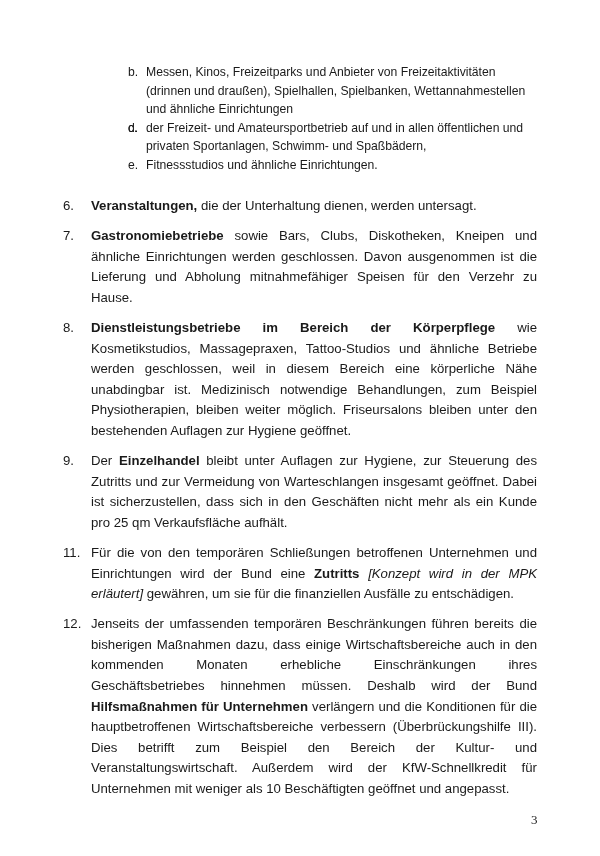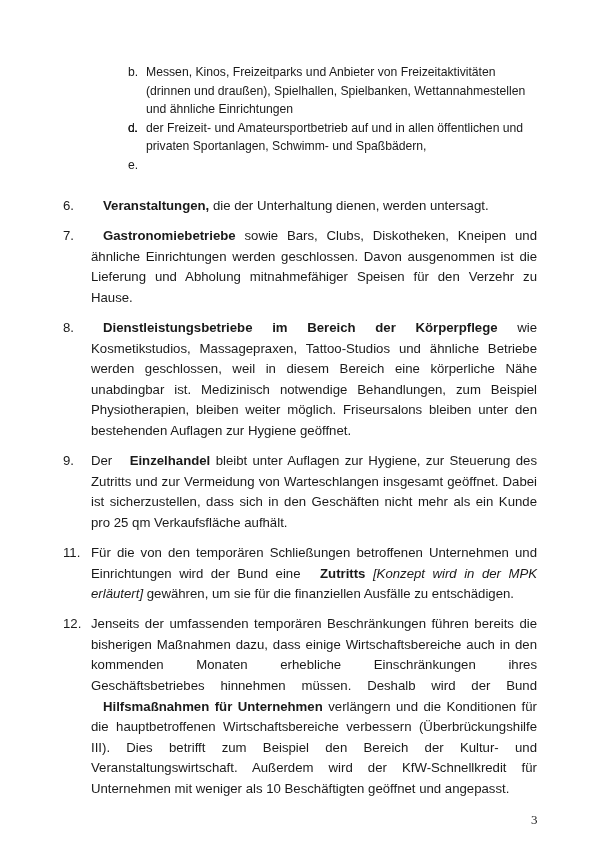--- a/index.html
+++ b/index.html
@@ -5,21 +5,21 @@
   html, body { margin: 0; padding: 0; background: #ffffff; }
   body { width: 600px; height: 856px; position: relative; overflow: hidden;
          font-family: "Liberation Sans", sans-serif; color: #1a1a1a; }
   .page { position: absolute; left: 0; top: 0; width: 600px; height: 856px; }
   .sub { position: absolute; left: 128px; width: 412px; font-size: 12.2px; line-height: 18.6px; }
   .sub .it { position: relative; padding-left: 18px; margin: 0; }
   .sub .it .lbl { position: absolute; left: 0; top: 0; }
   .main { position: absolute; left: 63px; width: 474px; font-size: 13.2px; line-height: 20.6px; }
   .item { position: relative; padding-left: 28px; text-align: justify; margin-bottom: 9.5px; }
   .item .num { position: absolute; left: 0; top: 0; }
-  .item b { font-weight: bold; margin-left: 12px; }
+  .item b { font-weight: bold; }
   .item i { font-style: italic; }
   .pagenum { position: absolute; left: 531px; top: 812px; font-family: "Liberation Serif", serif; font-size: 13px; }
 </style>
 </head>
 <body>
 
 <div class="page">
 
   <div class="sub" style="top:63px;">
     <p class="it">
@@ -28,20 +28,21 @@
     </p>
     <p class="it">
       <span class="lbl">c.</span>
     </p>
     <p class="it">
       <span class="lbl">d.</span>
       <span>der Freizeit- und Amateursportbetrieb auf und in allen öffentlichen und privaten Sportanlagen, Schwimm- und Spaßbädern,</span>
     </p>
     <p class="it">
       <span class="lbl">e.</span>
+      <span>Fitnessstudios und ähnliche Einrichtungen.</span>
     </p>
   </div>
 
   <div class="main" style="top:196px;">
     <div class="item">
       <span class="num">6.</span>
       <b>Veranstaltungen,</b><span> die der Unterhaltung dienen, werden untersagt.</span>
     </div>
     <div class="item">
       <span class="num">7.</span>

